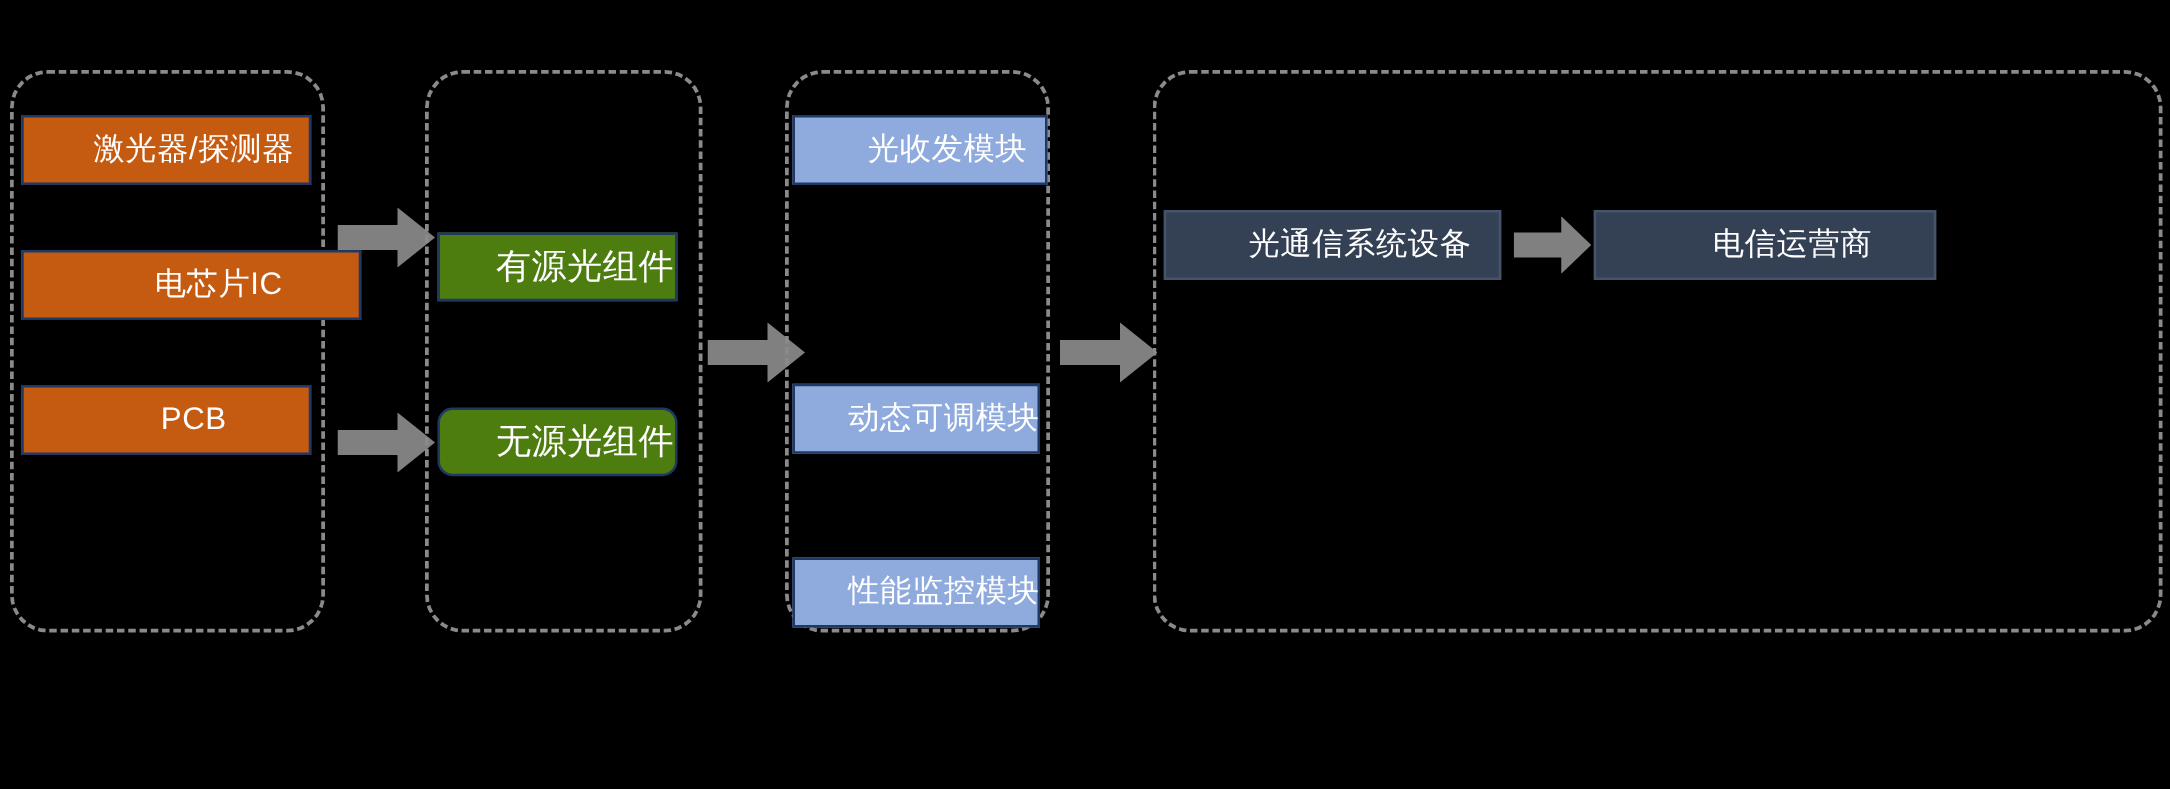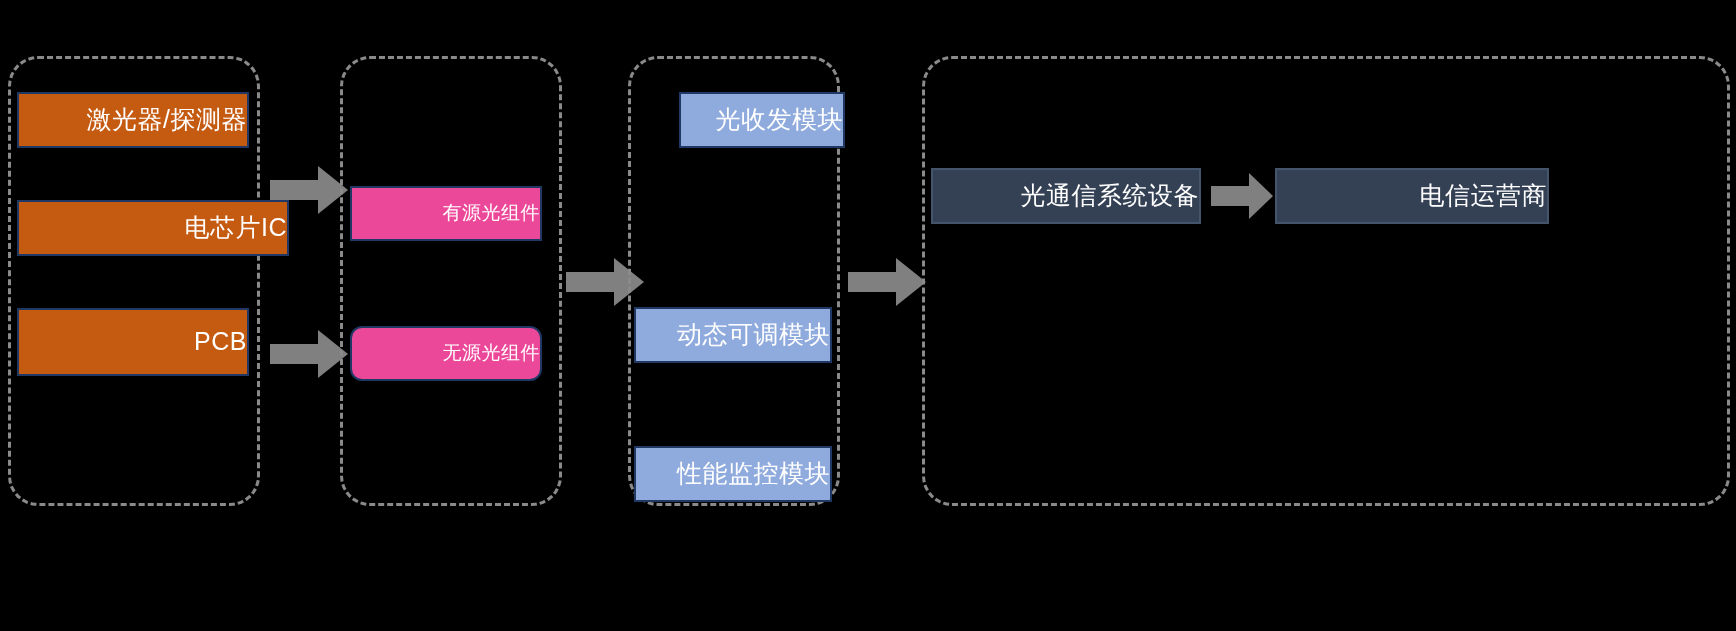--- a/index.html
+++ b/index.html
@@ -26,38 +26,38 @@
     box-sizing: border-box;
     background: transparent;
   }
 
   
   .node {
     position: absolute;
     box-sizing: border-box;
     display: flex;
     align-items: center;
-    justify-content: flex-end;
+    justify-content: center;
     color: #ffffff;
     text-align: center;
     letter-spacing: 0.5px;
     line-height: 1.1;
     white-space: nowrap;
     padding-left: 44px;
   }
 
   .node.orange {
     background: #C55A11;
     border: 2px solid #1F3864;
     font-size: 25px;
   }
   .node.blue {
-    background: #ec4899;
+    background: #4d7c0f;
     border: 2px solid #1F3864;
-    font-size: 19px;
+    font-size: 28px;
   }
   .node.lightblue {
     background: #8FAADC;
     border: 2px solid #1F3864;
     font-size: 25px;
   }
   .node.navy {
     background: #344155;
     border: 2px solid #44546A;
     font-size: 25px;
@@ -77,21 +77,21 @@
   <div class="stage" style="left:8px; top:56px; width:252px; height:450px;"></div>
 
   <div class="node orange" style="left:17px; top:92px; width:232px; height:56px;">
     <span>激光器/探测器</span>
   </div>
 
   <div class="node orange" style="left:17px; top:200px; width:272px; height:56px;">
     <span>电芯片IC</span>
   </div>
 
-  <div class="node orange" style="left:17px; top:308px; width:232px; height:68px;">
+  <div class="node orange" style="left:17px; top:308px; width:232px; height:56px;">
     <span>PCB</span>
   </div>
 
 
   <div class="arrow" style="left:270px; top:166px; width:78px; height:48px;">
     <svg width="78" height="48" viewBox="0 0 78 48">
       <polygon points="0,14 48,14 48,0 78,24 48,48 48,34 0,34" fill="#808080"></polygon>
     </svg>
   </div>
 
@@ -112,21 +112,21 @@
   </div>
 
   <div class="arrow" style="left:566px; top:258px; width:78px; height:48px;">
     <svg width="78" height="48" viewBox="0 0 78 48">
       <polygon points="0,14 48,14 48,0 78,24 48,48 48,34 0,34" fill="#808080"></polygon>
     </svg>
   </div>
 
   <div class="stage" style="left:628px; top:56px; width:212px; height:450px;"></div>
 
-  <div class="node lightblue" style="left:634px; top:92px; width:166px; height:56px;margin-left:45px;">
+  <div class="node lightblue" style="left:634px; top:92px; width:204px; height:56px;">
     <span>光收发模块</span>
   </div>
 
 
   <div class="node lightblue" style="left:634px; top:307px; width:198px; height:56px;">
     <span>动态可调模块</span>
   </div>
 
   <div class="node lightblue" style="left:634px; top:414px; width:198px; height:56px;margin-top:32px;">
     <span>性能监控模块</span>

